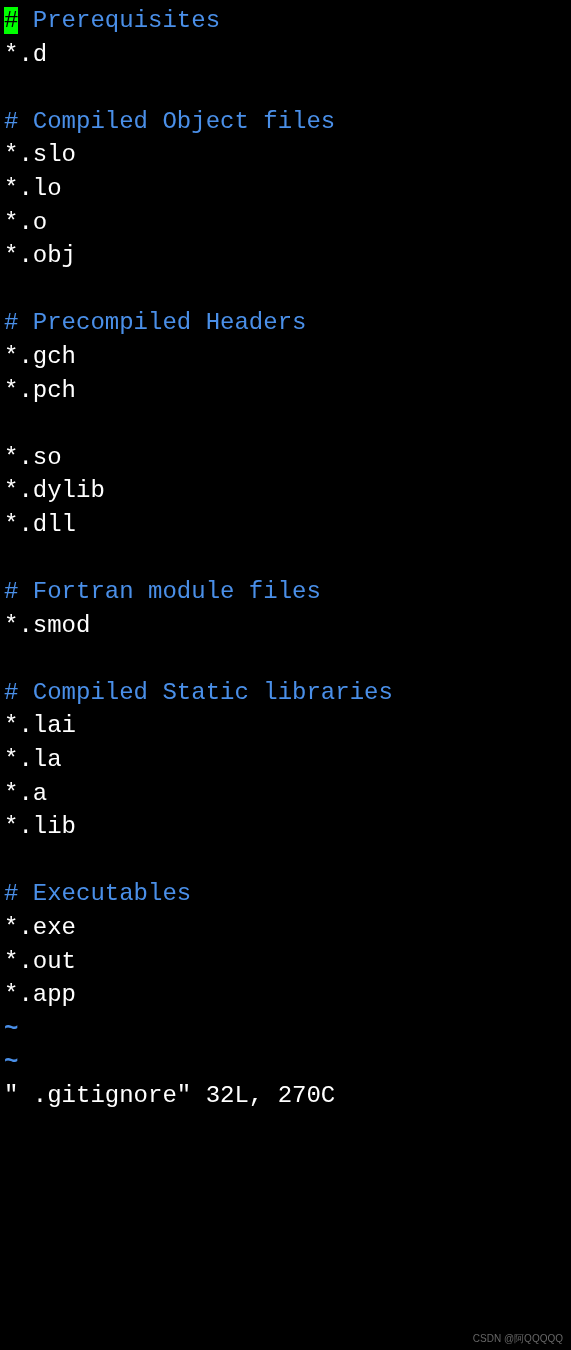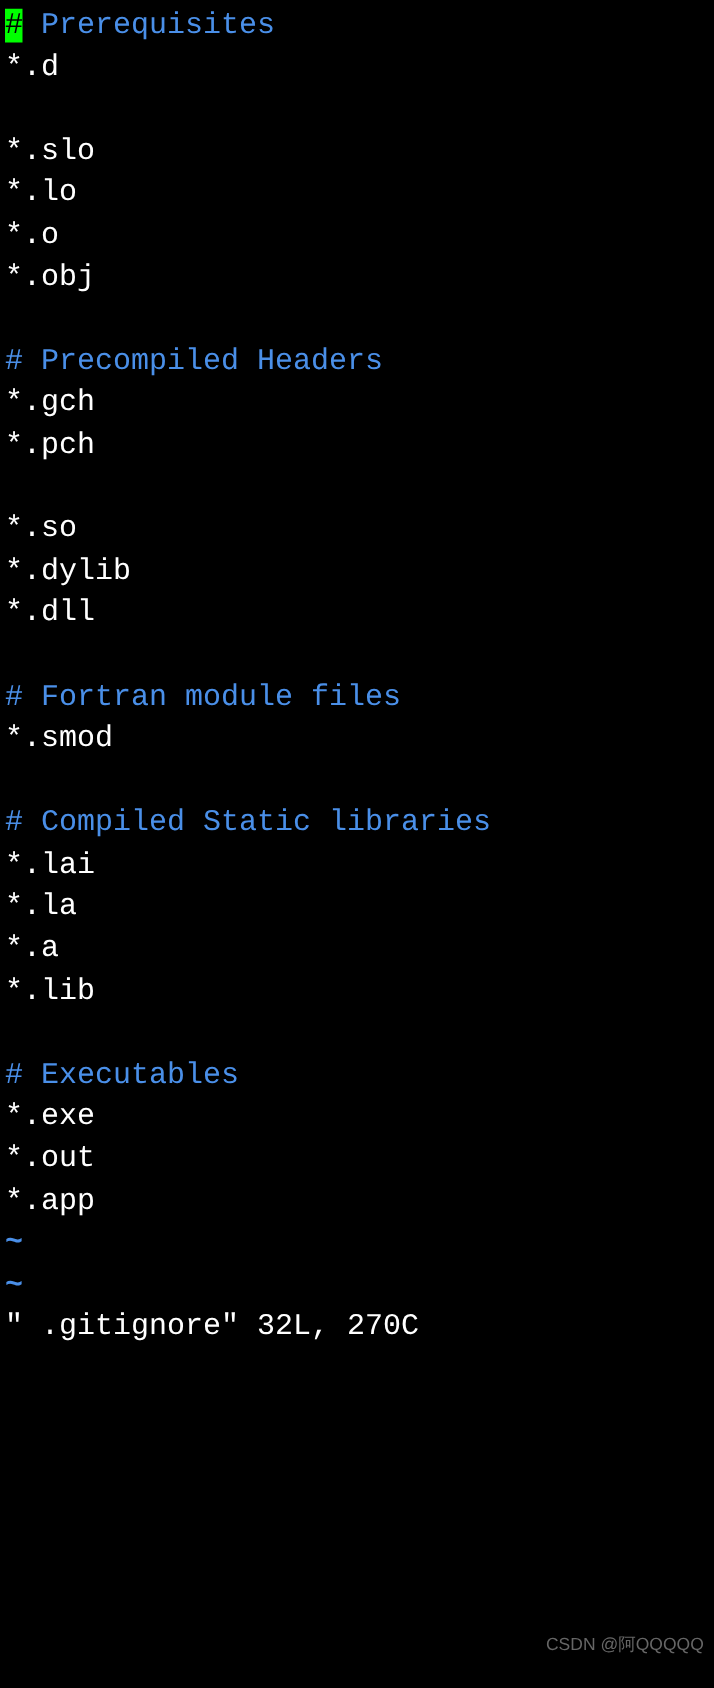--- a/index.html
+++ b/index.html
@@ -35,35 +35,36 @@
     }
     .tilde {
       color: #4a8fe8;
       font-weight: bold;
     }
     .status-line {
       color: #ffffff;
     }
     .watermark {
       position: absolute;
-      bottom: 24px;
+      bottom: 4px;
       right: 8px;
-      font-size: 14px;
+      font-size: 10px;
       color: #666666;
       font-family: sans-serif;
       text-align: right;
     }
   </style>
 </head>
 <body>
 
 <div id="content">
     <div class="line"><span class="cursor-hash">#</span><span class="comment"> Prerequisites</span></div>
     <div class="line pattern">*.d</div>
     <div class="line">&nbsp;</div>
+    <div class="line"><span class="comment"># Compiled Object files</span></div>
     <div class="line pattern">*.slo</div>
     <div class="line pattern">*.lo</div>
     <div class="line pattern">*.o</div>
     <div class="line pattern">*.obj</div>
     <div class="line">&nbsp;</div>
     <div class="line"><span class="comment"># Precompiled Headers</span></div>
     <div class="line pattern">*.gch</div>
     <div class="line pattern">*.pch</div>
     <div class="line">&nbsp;</div>
     <div class="line pattern">*.so</div>

